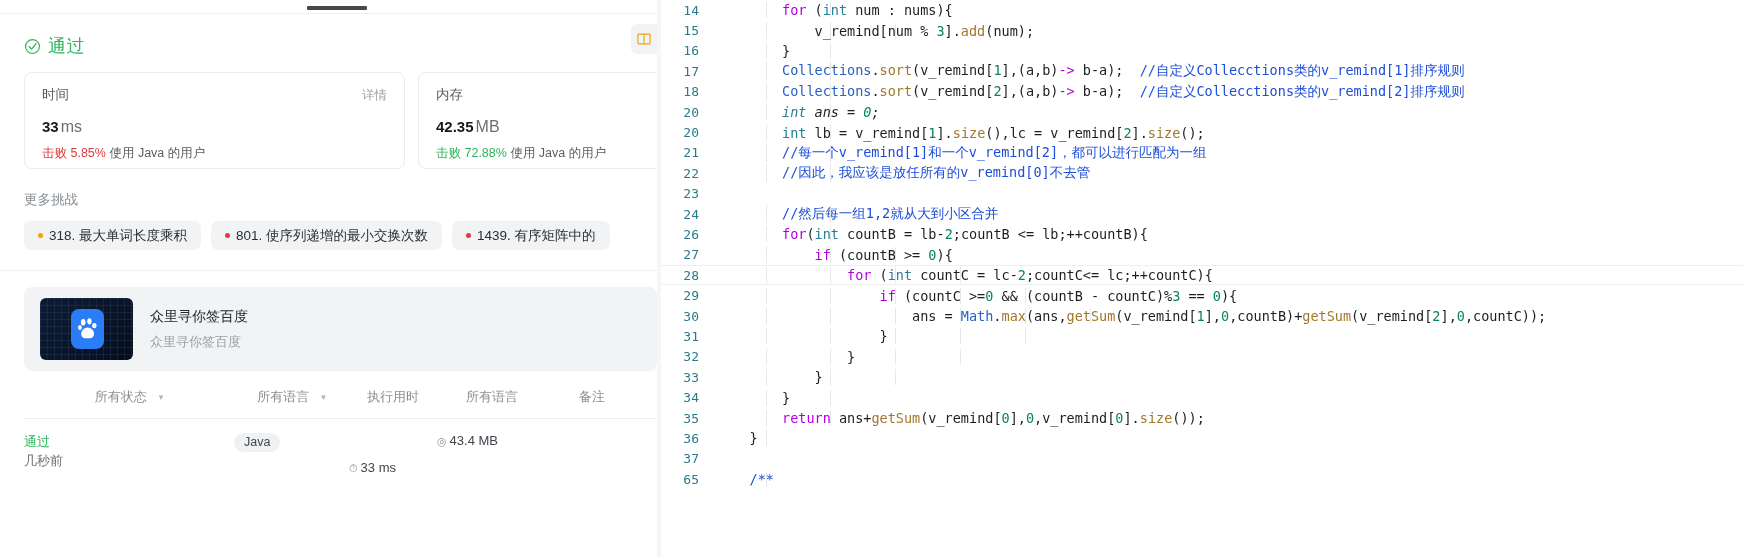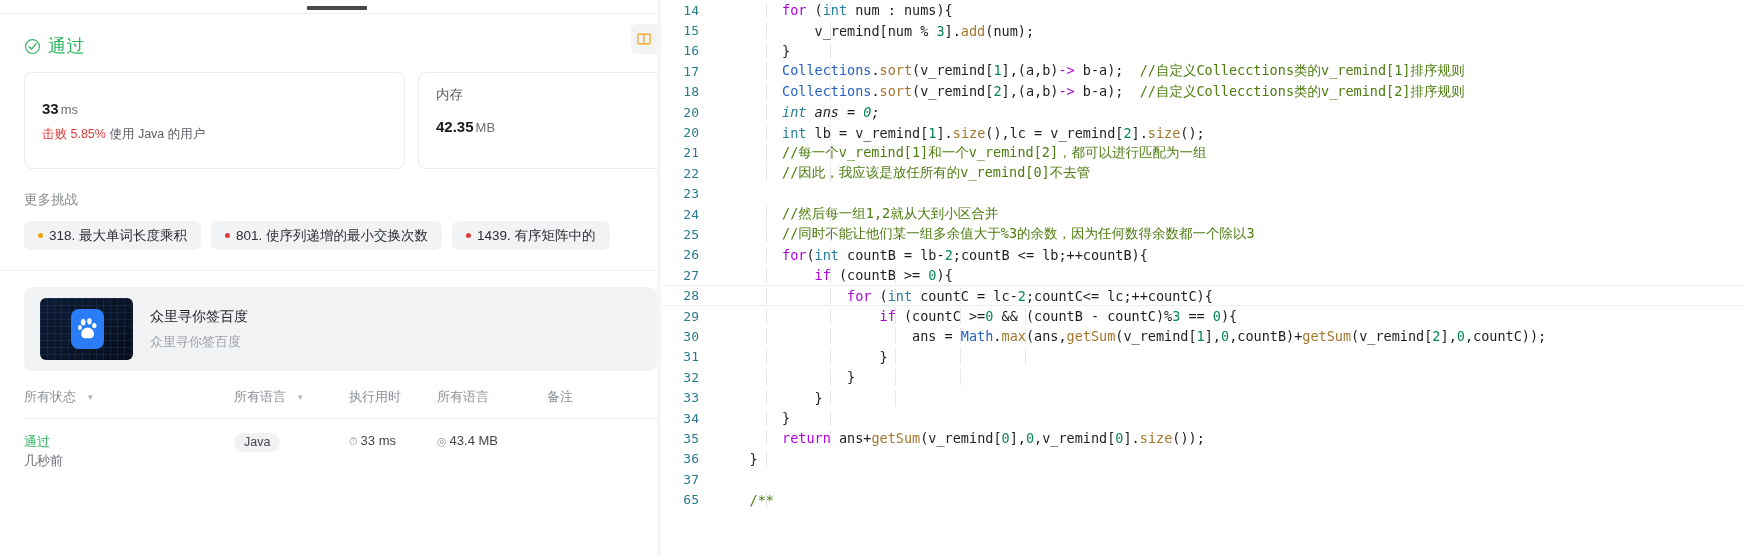--- a/index.html
+++ b/index.html
@@ -68,21 +68,21 @@
     display: flex; justify-content: space-between; align-items: baseline;
   }
   .stat-label { font-size: 13.5px; color: #5a5d62; }
   .stat-detail { font-size: 12.5px; color: #9aa0a6; cursor: pointer; }
   .stat-value {
     margin-top: 14px;
     font-size: 15px;
     color: #1a1a1a;
     font-weight: bold;
   }
-  .stat-value .unit { font-weight: normal; font-size: 13px; color: #6b7075; margin-left: 2px; text-align: center;}
+  .stat-value .unit { font-weight: normal; font-size: 16px; color: #6b7075; margin-left: 2px; text-align: center;}
   .stat-beat {
     margin-top: 9px;
     font-size: 12.5px;
     color: #5a5d62;
   }
   .beat-word { font-weight: 400; }
   .beat-red { color: #e13c3c; }
   .beat-green { color: #2db55d; }
 
   
@@ -162,33 +162,33 @@
 
   
   .table-wrap { margin: 17px 0 0 24px; width: 633px; }
   .thead {
     display: flex;
     font-size: 13px;
     color: #8a8f94;
     padding-bottom: 12px;
     border-bottom: 1px solid #ececec;
   }
-  .th { display:flex; align-items:center; gap: 12px; }
+  .th { display:flex; align-items:center; gap: 12px; justify-content: center; }
   .th.c0 { width: 210px; }
   .th.c1 { width: 115px; }
   .th.c2 { width: 88px; }
   .th.c3 { width: 110px; }
   .th.c4 { width: 90px; }
   .caret { font-size: 9px; color: #aeb3b8; }
 
   .trow { display: flex; padding-top: 14px; font-size: 13px; align-items: flex-start;}
   .td { }
   .td.c0 { width: 210px; }
   .td.c1 { width: 115px; }
-  .td.c2 { width: 88px; color:#41464b;}
+  .td.c2 { width: 88px; color:#41464b;margin-top:27px;}
   .td.c3 { width: 110px; color:#41464b;}
   .td.c4 { width: 90px; }
   .cell-status { color: #2db55d; cursor: pointer; line-height: 1.45; }
   .cell-time { color: #6b7075; line-height: 1.45; }
   .lang-pill {
     display: inline-block;
     background: #f0f1f3;
     border-radius: 11px;
     padding: 2px 10px 3px;
     font-size: 12.5px;
@@ -252,21 +252,21 @@
     position: absolute;
     top: 0; bottom: 0;
     width: 1px;
     background: #e5e7ea;
   }
   .tok-kw   { color: #af00db; }
   .tok-type { color: #267f99; }
   .tok-num  { color: #098658; }
   .tok-fn   { color: #a3762a; }
   .tok-cls  { color: #2561c4; }
-  .tok-cmt  { color: #4d7c0f; }
+  .tok-cmt  { color: #1d4ed8; }
   .tok-plain{ color: #1c1e21; }
 </style>
 </head>
 <body>
 
 <div id="root">
 
   <div class="left-panel">
 
     <div class="tabbar">
@@ -277,36 +277,45 @@
       <svg class="status-check" viewBox="0 0 20 20">
         <circle cx="10" cy="10" r="8.2" fill="none" stroke="#2db55d" stroke-width="1.4"></circle>
         <path d="M6 10.2 L9 13 L14.2 6.6" fill="none" stroke="#2db55d" stroke-width="1.5" stroke-linecap="round" stroke-linejoin="round"></path>
       </svg>
       <span class="status-text">通过</span>
     </div>
 
     <div class="stats-row">
 
       <div class="stat-card">
+        <div class="stat-head">
+          <span class="stat-label">时间</span>
+          <span class="stat-detail">详情</span>
+        </div>
         <div class="stat-value">
           <span>33</span><span class="unit">ms</span>
         </div>
         <div class="stat-beat">
           <span class="beat-word beat-red">击败</span>
           <span class="beat-red">5.85%</span>
           <span>使用 Java 的用户</span>
         </div>
       </div>
 
       <div class="stat-card">
         <div class="stat-head">
           <span class="stat-label">内存</span>
         </div>
         <div class="stat-value">
           <span>42.35</span><span class="unit">MB</span>
+        </div>
+        <div class="stat-beat">
+          <span class="beat-word beat-green">击败</span>
+          <span class="beat-green">72.88%</span>
+          <span>使用 Java 的用户</span>
         </div>
       </div>
     </div>
 
     <div class="more-title">更多挑战</div>
     <div class="chal-row">
       <div class="chal-tag">
         <span class="dot" style="background:#f0a30a"></span>
         <span>318. 最大单词长度乘积</span>
       </div>
@@ -395,21 +404,20 @@
         <div class="code-line"><div class="lineno">15</div><div class="code-text" style="min-width: 1000px;"><div class="guide" style="left: 52.6px;"></div><div class="guide" style="left: 117.4px;"></div><div class="guide" style="left: 182.2px;"></div><span class="tok-plain">            v_remind[num % </span><span class="tok-num">3</span><span class="tok-plain">].</span><span class="tok-fn">add</span><span class="tok-plain">(num);</span></div></div>
         <div class="code-line"><div class="lineno">16</div><div class="code-text" style="min-width: 1000px;"><div class="guide" style="left: 52.6px;"></div><div class="guide" style="left: 117.4px;"></div><span class="tok-plain">        }</span></div></div>
         <div class="code-line"><div class="lineno">17</div><div class="code-text" style="min-width: 1000px;"><div class="guide" style="left: 52.6px;"></div><div class="guide" style="left: 117.4px;"></div><span class="tok-plain">        </span><span class="tok-cls">Collections</span><span class="tok-plain">.</span><span class="tok-fn">sort</span><span class="tok-plain">(v_remind[</span><span class="tok-num">1</span><span class="tok-plain">],(a,b)</span><span class="tok-kw">-&gt; </span><span class="tok-plain">b-a);  </span><span class="tok-cmt">//自定义Collecctions类的v_remind[1]排序规则</span></div></div>
         <div class="code-line"><div class="lineno">18</div><div class="code-text" style="min-width: 1000px;"><div class="guide" style="left: 52.6px;"></div><div class="guide" style="left: 117.4px;"></div><span class="tok-plain">        </span><span class="tok-cls">Collections</span><span class="tok-plain">.</span><span class="tok-fn">sort</span><span class="tok-plain">(v_remind[</span><span class="tok-num">2</span><span class="tok-plain">],(a,b)</span><span class="tok-kw">-&gt; </span><span class="tok-plain">b-a);  </span><span class="tok-cmt">//自定义Collecctions类的v_remind[2]排序规则</span></div></div>
         <div class="code-line"><div class="lineno">20</div><div class="code-text" style="min-width: 1000px; font-style: italic;"><div class="guide" style="left: 52.6px;"></div><div class="guide" style="left: 117.4px;"></div><span class="tok-plain">        </span><span class="tok-type">int</span><span class="tok-plain"> ans = </span><span class="tok-num">0</span><span class="tok-plain">;</span></div></div>
         <div class="code-line"><div class="lineno">20</div><div class="code-text" style="min-width: 1000px;"><div class="guide" style="left: 52.6px;"></div><div class="guide" style="left: 117.4px;"></div><span class="tok-plain">        </span><span class="tok-type">int</span><span class="tok-plain"> lb = v_remind[</span><span class="tok-num">1</span><span class="tok-plain">].</span><span class="tok-fn">size</span><span class="tok-plain">(),lc = v_remind[</span><span class="tok-num">2</span><span class="tok-plain">].</span><span class="tok-fn">size</span><span class="tok-plain">();</span></div></div>
         <div class="code-line"><div class="lineno">21</div><div class="code-text" style="min-width: 1000px;"><div class="guide" style="left: 52.6px;"></div><div class="guide" style="left: 117.4px;"></div><span class="tok-plain">        </span><span class="tok-cmt">//每一个v_remind[1]和一个v_remind[2]，都可以进行匹配为一组</span></div></div>
         <div class="code-line"><div class="lineno">22</div><div class="code-text" style="min-width: 1000px;"><div class="guide" style="left: 52.6px;"></div><div class="guide" style="left: 117.4px;"></div><span class="tok-plain">        </span><span class="tok-cmt">//因此，我应该是放任所有的v_remind[0]不去管</span></div></div>
         <div class="code-line"><div class="lineno">23</div></div>
         <div class="code-line"><div class="lineno">24</div><div class="code-text" style="min-width: 1000px;"><div class="guide" style="left: 52.6px;"></div><div class="guide" style="left: 117.4px;"></div><span class="tok-plain">        </span><span class="tok-cmt">//然后每一组1,2就从大到小区合并</span></div></div>
-        <div class="code-line"><div class="lineno">25</div><div class="code-text" style="min-width: 1000px;"><div class="guide" style="left: 52.6px;"></div><div class="guide" style="left: 117.4px;"></div><span class="tok-plain">        </span><span class="tok-cmt">//同时不能让他们某一组多余值大于%3的余数，因为任何数得余数都一个除以3</span></div></div>
         <div class="code-line"><div class="lineno">26</div><div class="code-text" style="min-width: 1000px;"><div class="guide" style="left: 52.6px;"></div><div class="guide" style="left: 117.4px;"></div><span class="tok-plain">        </span><span class="tok-kw">for</span><span class="tok-plain">(</span><span class="tok-type">int</span><span class="tok-plain"> countB = lb-</span><span class="tok-num">2</span><span class="tok-plain">;countB &lt;= lb;++countB){</span></div></div>
         <div class="code-line"><div class="lineno">27</div><div class="code-text" style="min-width: 1000px;"><div class="guide" style="left: 52.6px;"></div><div class="guide" style="left: 117.4px;"></div><div class="guide" style="left: 182.2px;"></div><span class="tok-plain">            </span><span class="tok-kw">if</span><span class="tok-plain"> (countB &gt;= </span><span class="tok-num">0</span><span class="tok-plain">){</span></div></div>
         <div class="code-line active"><div class="lineno">28</div><div class="code-text" style="min-width: 1000px;"><div class="guide" style="left: 52.6px;"></div><div class="guide" style="left: 117.4px;"></div><div class="guide" style="left: 182.2px;"></div><div class="guide" style="left: 247px;"></div><span class="tok-plain">                </span><span class="tok-kw">for</span><span class="tok-plain"> (</span><span class="tok-type">int</span><span class="tok-plain"> countC = lc-</span><span class="tok-num">2</span><span class="tok-plain">;countC&lt;= lc;++countC){</span></div></div>
         <div class="code-line"><div class="lineno">29</div><div class="code-text" style="min-width: 1000px;"><div class="guide" style="left: 52.6px;"></div><div class="guide" style="left: 117.4px;"></div><div class="guide" style="left: 182.2px;"></div><div class="guide" style="left: 247px;"></div><div class="guide" style="left: 311.8px;"></div><span class="tok-plain">                    </span><span class="tok-kw">if</span><span class="tok-plain"> (countC &gt;=</span><span class="tok-num">0</span><span class="tok-plain"> &amp;&amp; (countB - countC)%</span><span class="tok-num">3</span><span class="tok-plain"> == </span><span class="tok-num">0</span><span class="tok-plain">){</span></div></div>
         <div class="code-line"><div class="lineno">30</div><div class="code-text" style="min-width: 1000px;"><div class="guide" style="left: 52.6px;"></div><div class="guide" style="left: 117.4px;"></div><div class="guide" style="left: 182.2px;"></div><div class="guide" style="left: 247px;"></div><div class="guide" style="left: 311.8px;"></div><div class="guide" style="left: 376.6px;"></div><span class="tok-plain">                        ans = </span><span class="tok-cls">Math</span><span class="tok-plain">.</span><span class="tok-fn">max</span><span class="tok-plain">(ans,</span><span class="tok-fn">getSum</span><span class="tok-plain">(v_remind[</span><span class="tok-num">1</span><span class="tok-plain">],</span><span class="tok-num">0</span><span class="tok-plain">,countB)+</span><span class="tok-fn">getSum</span><span class="tok-plain">(v_remind[</span><span class="tok-num">2</span><span class="tok-plain">],</span><span class="tok-num">0</span><span class="tok-plain">,countC));</span></div></div>
         <div class="code-line"><div class="lineno">31</div><div class="code-text" style="min-width: 1000px;"><div class="guide" style="left: 52.6px;"></div><div class="guide" style="left: 117.4px;"></div><div class="guide" style="left: 182.2px;"></div><div class="guide" style="left: 247px;"></div><div class="guide" style="left: 311.8px;"></div><span class="tok-plain">                    }</span></div></div>
         <div class="code-line"><div class="lineno">32</div><div class="code-text" style="min-width: 1000px;"><div class="guide" style="left: 52.6px;"></div><div class="guide" style="left: 117.4px;"></div><div class="guide" style="left: 182.2px;"></div><div class="guide" style="left: 247px;"></div><span class="tok-plain">                }</span></div></div>
         <div class="code-line"><div class="lineno">33</div><div class="code-text" style="min-width: 1000px;"><div class="guide" style="left: 52.6px;"></div><div class="guide" style="left: 117.4px;"></div><div class="guide" style="left: 182.2px;"></div><span class="tok-plain">            }</span></div></div>
         <div class="code-line"><div class="lineno">34</div><div class="code-text" style="min-width: 1000px;"><div class="guide" style="left: 52.6px;"></div><div class="guide" style="left: 117.4px;"></div><span class="tok-plain">        }</span></div></div>
         <div class="code-line"><div class="lineno">35</div><div class="code-text" style="min-width: 1000px;"><div class="guide" style="left: 52.6px;"></div><div class="guide" style="left: 117.4px;"></div><span class="tok-plain">        </span><span class="tok-kw">return</span><span class="tok-plain"> ans+</span><span class="tok-fn">getSum</span><span class="tok-plain">(v_remind[</span><span class="tok-num">0</span><span class="tok-plain">],</span><span class="tok-num">0</span><span class="tok-plain">,v_remind[</span><span class="tok-num">0</span><span class="tok-plain">].</span><span class="tok-fn">size</span><span class="tok-plain">());</span></div></div>

